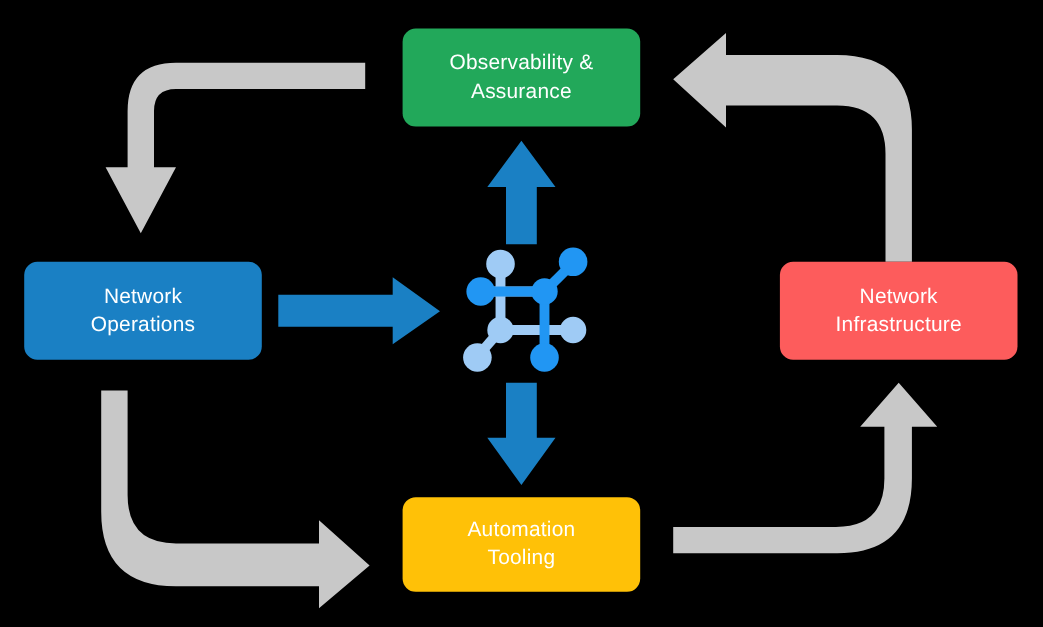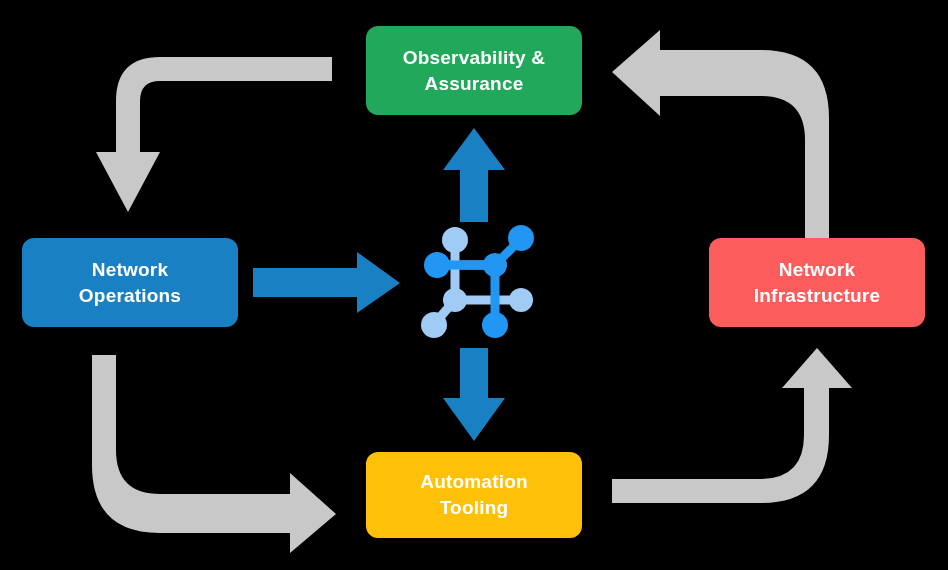--- a/index.html
+++ b/index.html
@@ -18,21 +18,21 @@
   .node-box {
     position: absolute;
     display: flex;
     align-items: center;
     justify-content: center;
     border-radius: 12px;
     color: #ffffff;
     font-size: 19px;
     line-height: 1.35;
     text-align: center;
-    font-weight: 700;
+    font-weight: 400;
     letter-spacing: 0.2px;
     box-sizing: border-box;
     padding: 6px 10px;
     white-space: pre-line;
   }
   #box-observability {
     left: 366px; top: 26px; width: 216px; height: 89px;
     background: #22a85a;
   }
   #box-operations {

